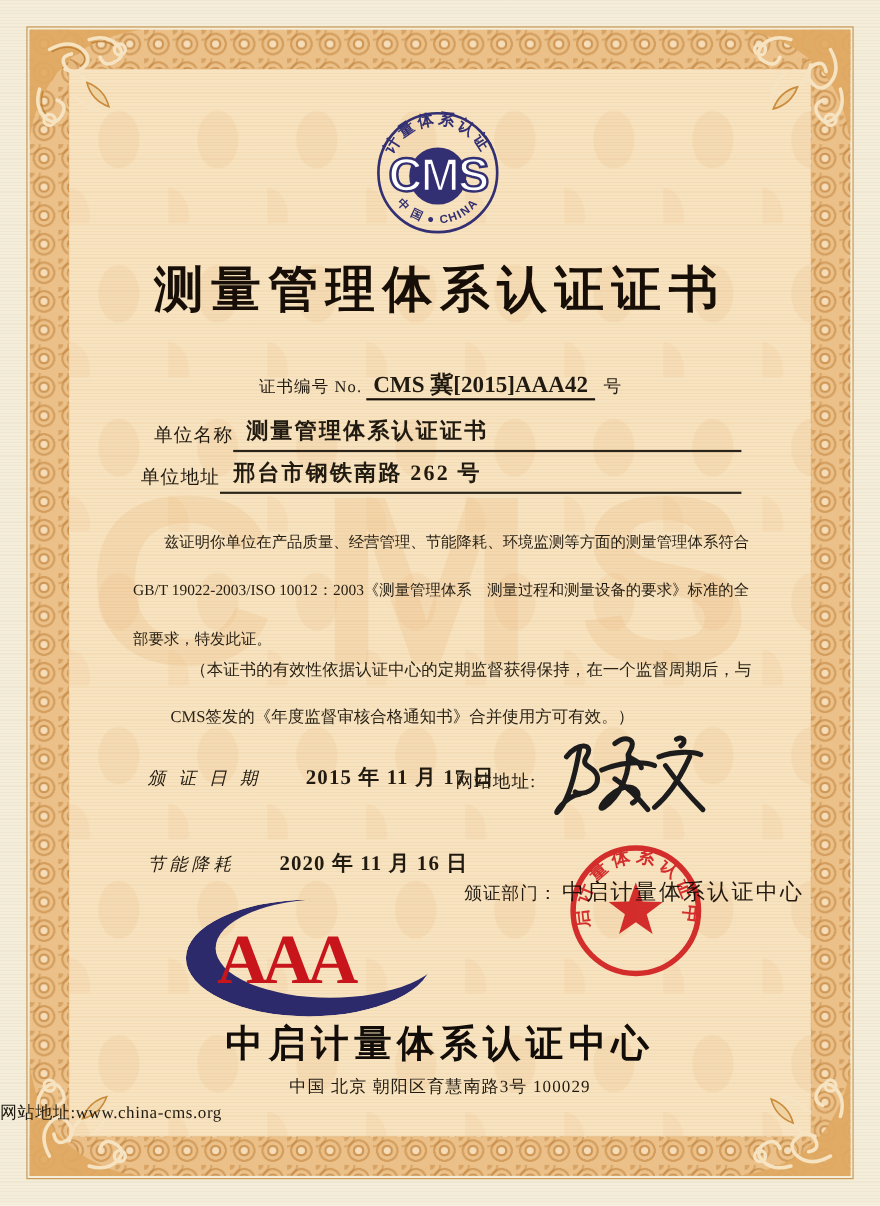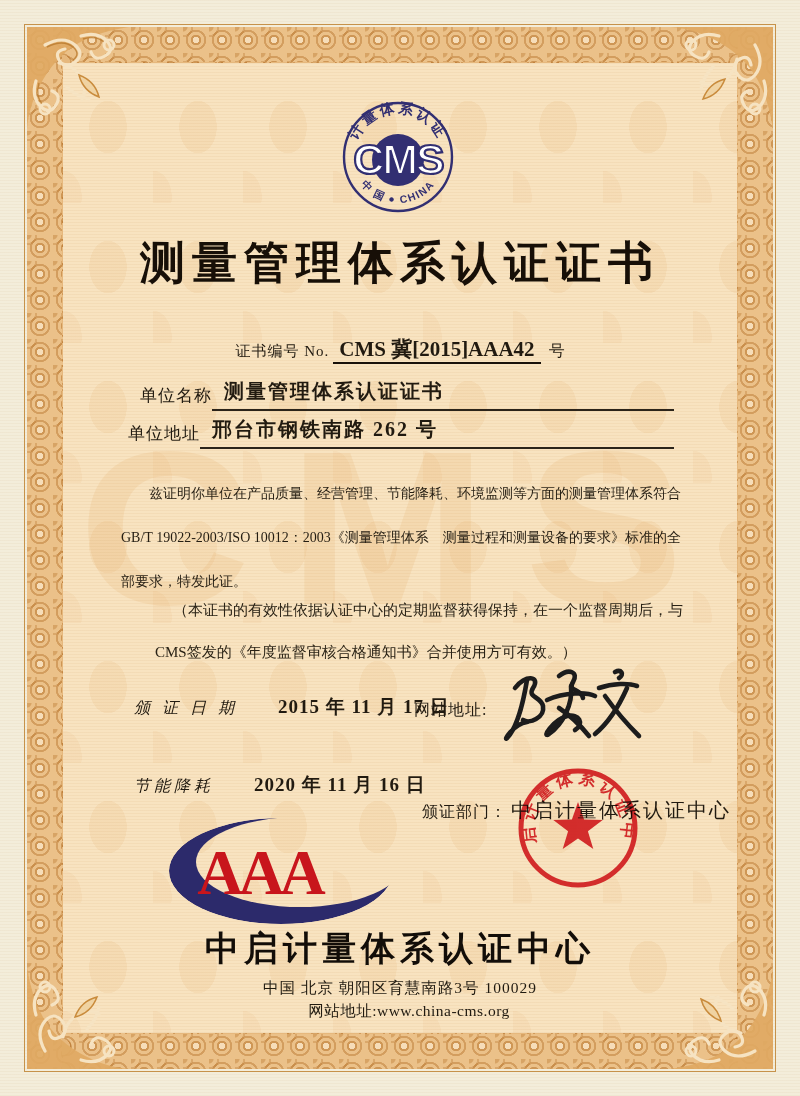--- a/index.html
+++ b/index.html
@@ -83,21 +83,21 @@
   .sig{position:absolute;left:497px;top:662px;width:150px;height:90px;}
   .issuer{position:absolute;left:422px;top:797px;white-space:nowrap;}
   .issuer .ilab{font-size:16px;letter-spacing:1px;}
   .issuer .ival{font-size:20px;letter-spacing:2px;}
   .aaa{position:absolute;left:167px;top:816px;width:236px;height:110px;}
   .stamp{position:absolute;left:517px;top:767px;width:122px;height:122;mix-blend-mode:multiply;opacity:.92;}
   .f-org{position:absolute;left:0;right:0;top:926px;text-align:center;
     font-family:"Liberation Sans","DejaVu Sans",sans-serif;font-weight:900;
     font-size:34px;letter-spacing:5px;color:#120d08;}
   .f-addr{position:absolute;left:0;right:0;top:978px;text-align:center;font-size:15.5px;letter-spacing:1px;color:#201a10;}
-  .f-web{position:absolute;left:0;right:0;top:1001px;text-align:center;font-size:15.5px;letter-spacing:.5px;color:#201a10;padding-left:18px;}
+  .f-web{position:absolute;left:0;right:0;top:1001px;font-size:15.5px;letter-spacing:.5px;color:#201a10;}
 </style>
 </head>
 <body>
 
 <div class="page">
 
   <div class="frame-line"></div>
   <div class="band-h band-top"></div>
   <div class="band-h band-bottom"></div>
   <div class="band-v band-left"></div>

